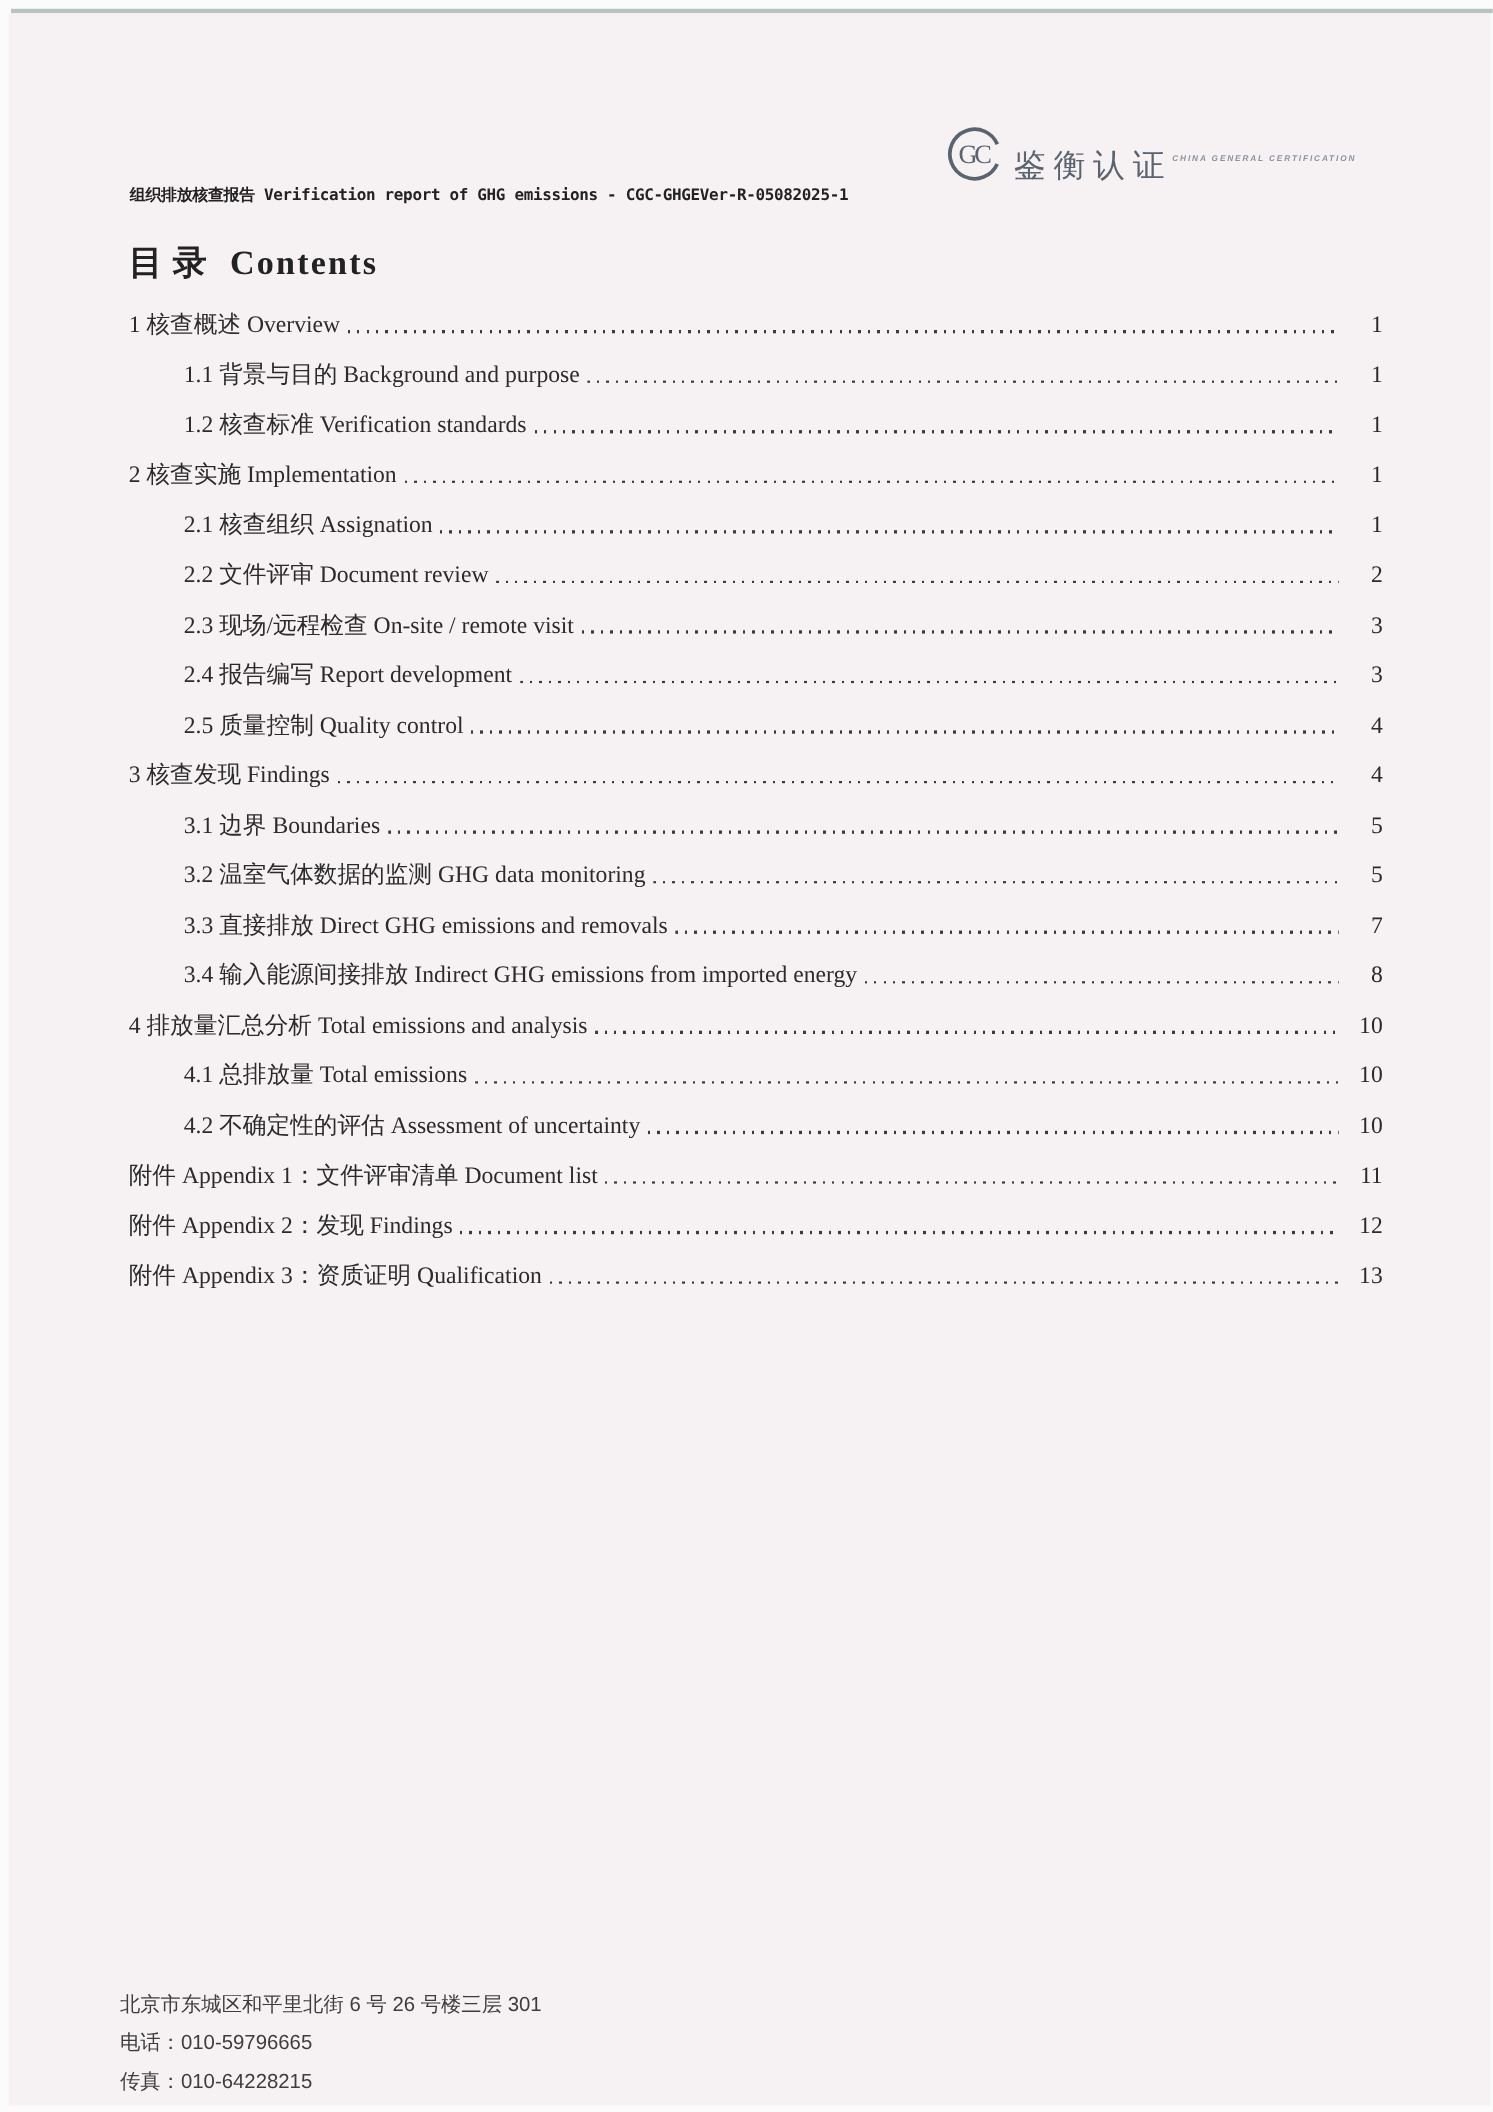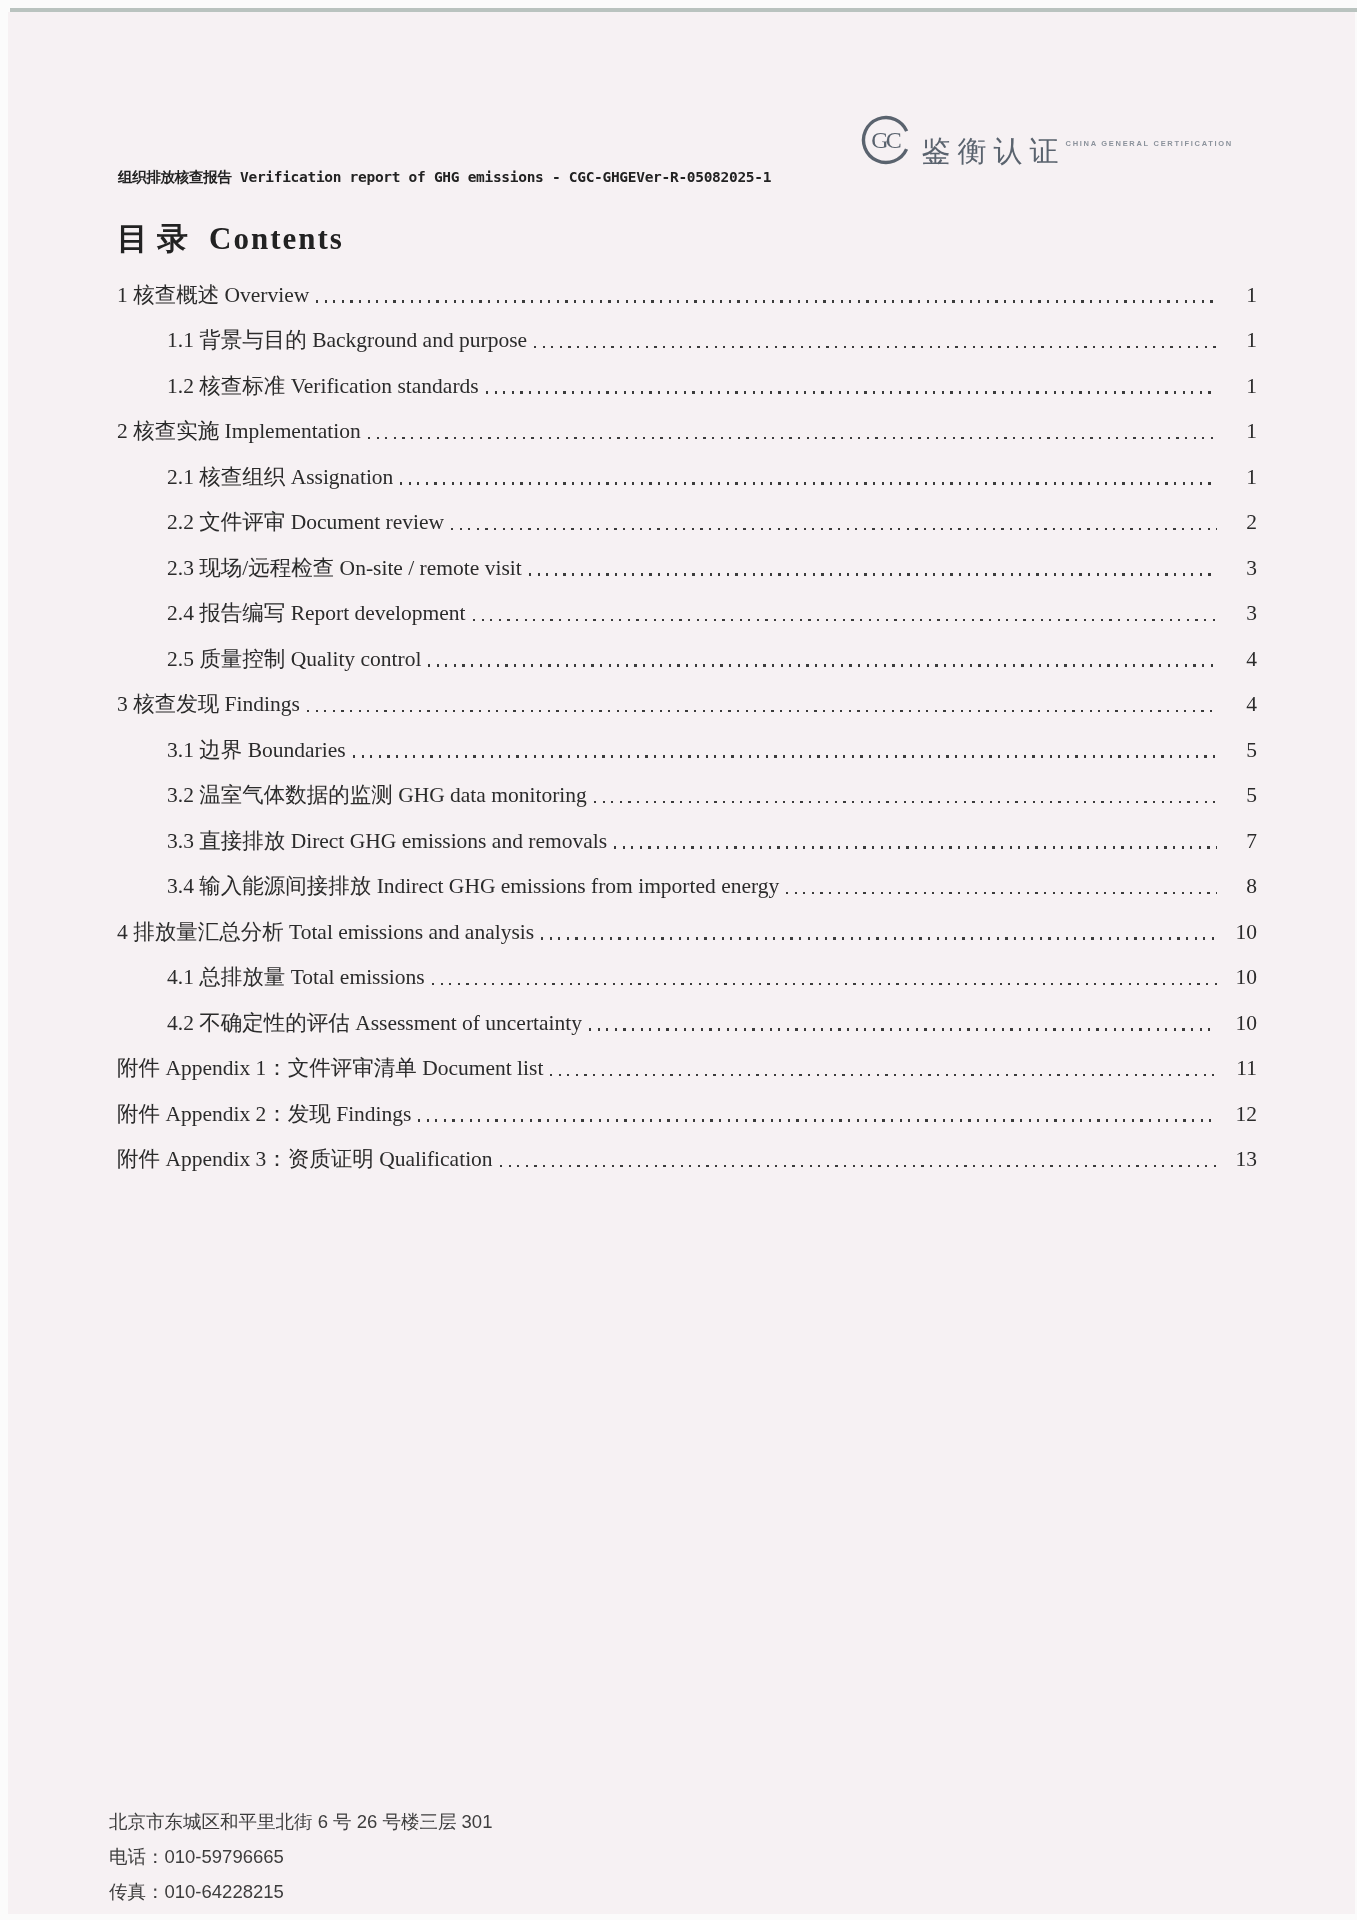--- a/index.html
+++ b/index.html
@@ -51,20 +51,21 @@
     white-space: nowrap;
   }
   .logo-en {
     font-family: "Liberation Sans", sans-serif;
     font-weight: bold;
     font-size: 7.5px;
     letter-spacing: 1.7px;
     color: #8b929b;
     margin-top: 3px;
     white-space: nowrap;
+    font-style: italic;
   }
   
   .toc-title {
     position: absolute;
     left: 109px; top: 206px;
     font-weight: bold;
     font-size: 31px;
     color: #222;
     white-space: nowrap;
   }

